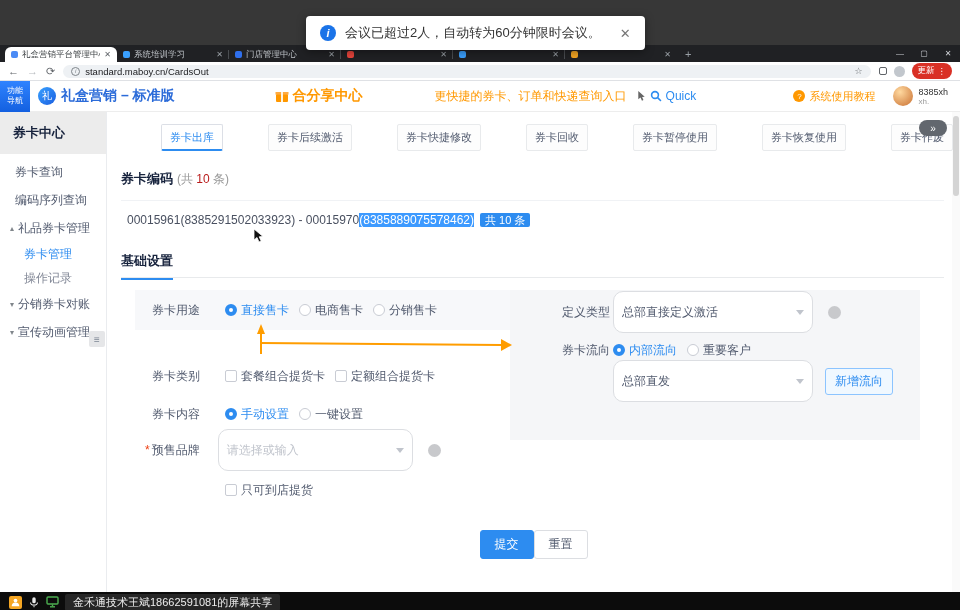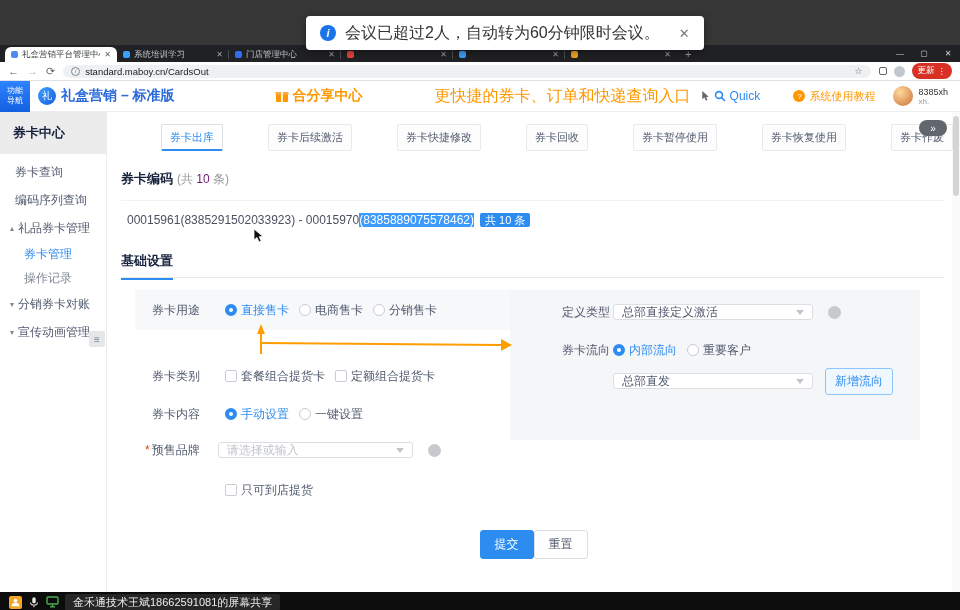--- a/index.html
+++ b/index.html
@@ -5,21 +5,21 @@
   * { margin:0; padding:0; box-sizing:border-box; }
   body { font-family:"Liberation Sans", sans-serif; background:#000; }
   .stage { position:relative; width:960px; height:610px; background:#fff; overflow:hidden; }
 
   
   .top-band { position:absolute; left:0; top:0; width:960px; height:45px; background:#373737; }
   .toast { position:absolute; left:306px; top:16px; height:34px; background:#fff; border-radius:4px;
            box-shadow:0 2px 10px rgba(0,0,0,.4); display:flex; align-items:center; padding:0 14px; gap:9px; z-index:60; }
   .toast .info { width:16px; height:16px; border-radius:50%; background:#1a73e8; color:#fff; font-size:11px;
                  font-weight:bold; font-style:italic; display:flex; align-items:center; justify-content:center; flex:none; }
-  .toast .msg { font-size:16px; color:#333; white-space:nowrap; }
+  .toast .msg { font-size:13px; color:#333; white-space:nowrap; }
   .toast .tclose { color:#777; font-size:13px; margin-left:10px; cursor:pointer; }
 
   
   .tabstrip { position:absolute; left:0; top:45px; width:960px; height:17px; background:#202124;
               display:flex; align-items:flex-end; padding-left:5px; }
   .btab { width:112px; height:15px; display:flex; align-items:center; padding:0 6px; gap:4px;
           border-radius:6px 6px 0 0; color:#bdc1c6; font-size:8.5px; position:relative; flex:none; }
   .btab .fav { width:7px; height:7px; border-radius:2px; flex:none; }
   .f1{background:#4b8bf5;} .f2{background:#3aa0ff;} .f3{background:#2f6fed;} .f4{background:#e8453c;} .f5{background:#3aa0ff;} .f6{background:#f5a623;}
   .btab .ttl { white-space:nowrap; overflow:hidden; flex:1; }
@@ -52,21 +52,21 @@
   .app-header { position:absolute; left:0; top:81px; width:960px; height:31px; background:#fff;
                 display:flex; align-items:center; border-bottom:1px solid #ededed; }
   .navbox { width:30px; height:31px; background:linear-gradient(180deg,#2f83ff,#1360e0); color:#fff;
             font-size:8px; display:flex; flex-direction:column; align-items:center; justify-content:center; line-height:10px; flex:none; }
   .brand { display:flex; align-items:center; gap:5px; margin-left:8px; }
   .brand .logo { width:18px; height:18px; border-radius:50%; background:linear-gradient(135deg,#38a0ff,#1b5fe0);
                  color:#fff; font-size:10px; display:flex; align-items:center; justify-content:center; }
   .brand .bt { font-size:14px; font-weight:bold; color:#2b6bd9; white-space:nowrap; }
   .share-center { display:flex; align-items:center; gap:4px; margin-left:100px; }
   .share-center .sct { font-size:14px; font-weight:bold; color:#ff9800; white-space:nowrap; }
-  .promo { font-size:16px; color:#ff9800; margin-left:72px; white-space:nowrap; }
+  .promo { font-size:12px; color:#ff9800; margin-left:72px; white-space:nowrap; }
   .quick { display:flex; align-items:center; gap:4px; margin-left:10px; }
   .quick .qt { font-size:12px; color:#2d8cf0; }
   .tutorial { display:flex; align-items:center; gap:4px; margin-left:auto; }
   .qdot { width:12px; height:12px; border-radius:50%; background:#ff9800; color:#fff; font-size:8px;
           display:flex; align-items:center; justify-content:center; }
   .tutorial .tt { font-size:11px; color:#ff9800; white-space:nowrap; }
   .user { display:flex; align-items:center; gap:5px; margin:0 12px 0 18px; }
   .user .ua { width:20px; height:20px; border-radius:50%; background:radial-gradient(circle at 35% 30%, #ffd9a0, #c96f2f); flex:none; }
   .user .uinfo { display:flex; flex-direction:column; }
   .user .un { font-size:9px; color:#333; line-height:10px; }
@@ -87,42 +87,42 @@
 
   
   .main { position:absolute; left:107px; top:112px; width:853px; height:480px; background:#fff; }
   .mtabs { position:absolute; left:14px; top:12px; display:flex; gap:5px; z-index:2; }
   .mtab { font-size:11px; color:#515a6e; background:#fdfdfd; border:1px solid #e8eaec; padding:5px 8px; border-radius:2px; white-space:nowrap;margin-left:40px; }
   .mtab.active { color:#2d8cf0; background:#fff; border-color:#dcdfe6; border-bottom:2px solid #2d8cf0; padding-bottom:4px; }
   .collapse-pill { position:absolute; right:13px; top:8px; width:28px; height:16px; background:#62676e; border-radius:8px;
                    color:#fff; font-size:10px; display:flex; align-items:center; justify-content:center; z-index:2; }
   .sec-head { position:absolute; left:14px; top:58px; font-size:13px; color:#17233d; font-weight:bold; }
   .sec-head .cnt { font-weight:normal; color:#999; font-size:12px; margin-left:4px; }
-  .sec-head .cnt .num { color:#701a75; }
+  .sec-head .cnt .num { color:#b91c1c; }
   .divider1 { position:absolute; left:14px; right:16px; top:88px; height:1px; background:#f0f2f5; }
   .codeline { position:absolute; left:20px; top:101px; font-size:12px; color:#495060; }
   .code-sel { background:#3d9aff; color:#fff; }
   .code-badge { background:#2d8cf0; color:#fff; padding:1px 5px; border-radius:2px; margin-left:6px; font-size:11px; }
   .mcursor { position:absolute; left:146px; top:116px; z-index:9; }
   .set-head { position:absolute; left:14px; top:140px; font-size:13px; font-weight:bold; color:#17233d;
               padding-bottom:8px; border-bottom:2px solid #2d8cf0; }
   .divider2 { position:absolute; left:14px; right:16px; top:165px; height:1px; background:#e8eaec; }
   .gray-strip { position:absolute; left:28px; top:178px; width:785px; height:40px; background:#f7f8fa; }
   .right-panel { position:absolute; left:403px; top:178px; width:410px; height:150px; background:#f5f6f8; }
   .frow { position:absolute; display:flex; align-items:center; font-size:12px; color:#515a6e; z-index:2; }
   .flabel { width:48px; flex:none; margin-right:25px; white-space:nowrap; }
   .flabel2 { width:48px; flex:none; margin-right:3px; white-space:nowrap; }
   .req { color:#ed4014; margin-right:2px; }
   .opt { display:flex; align-items:center; gap:4px; margin-right:10px; }
   .opt .ol { color:#515a6e; white-space:nowrap; }
   .opt.sel .ol { color:#2d8cf0; }
   .radio { width:12px; height:12px; border:1px solid #c9ccd4; border-radius:50%; background:#fff; flex:none; }
   .radio.on { border:4px solid #2d8cf0; }
   .cb { width:12px; height:12px; border:1px solid #c9ccd4; border-radius:2px; background:#fff; flex:none; }
-  .selbox { width:195px; height:16px; border:1px solid #dcdee2; border-radius:3px; background:#fff;
+  .selbox { width:195px; height:42px; border:1px solid #dcdee2; border-radius:10px; background:#fff;
             display:flex; align-items:center; justify-content:space-between; padding:0 8px; flex:none; }
   .selbox.w200 { width:200px; }
   .ph { color:#c0c4cc; font-size:12px; white-space:nowrap; }
   .sv { color:#515a6e; font-size:12px; white-space:nowrap; }
   .chev { width:0; height:0; border-left:4px solid transparent; border-right:4px solid transparent; border-top:5px solid #c0c4cc; }
   .helpdot { width:13px; height:13px; border-radius:50%; background:#c8c9cc; margin-left:15px; flex:none; }
   .btn-outline { border:1px solid #8cc4ff; color:#2d8cf0; background:#f0f8ff; font-size:12px; padding:4px 9px;
                  border-radius:3px; margin-left:12px; white-space:nowrap; }
   .muted { color:#808695; }
   .annot { position:absolute; left:0; top:0; z-index:5; pointer-events:none; }

